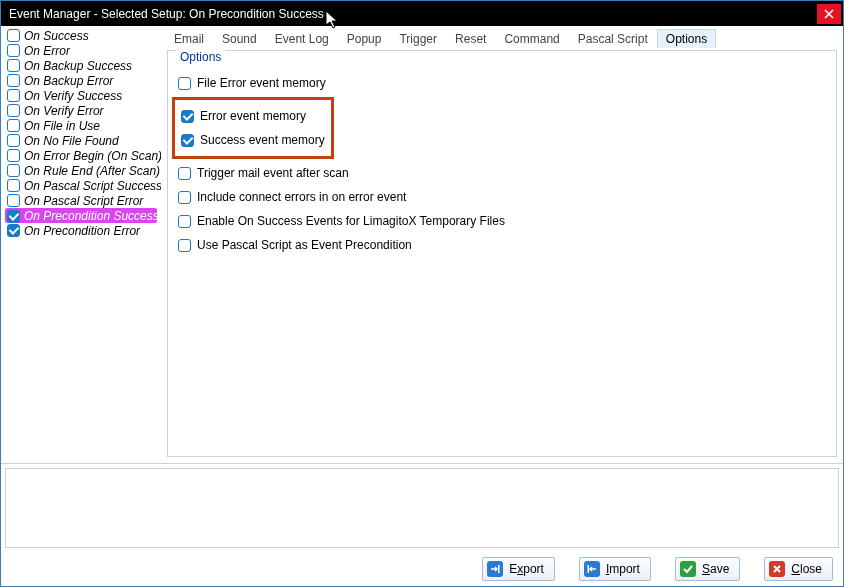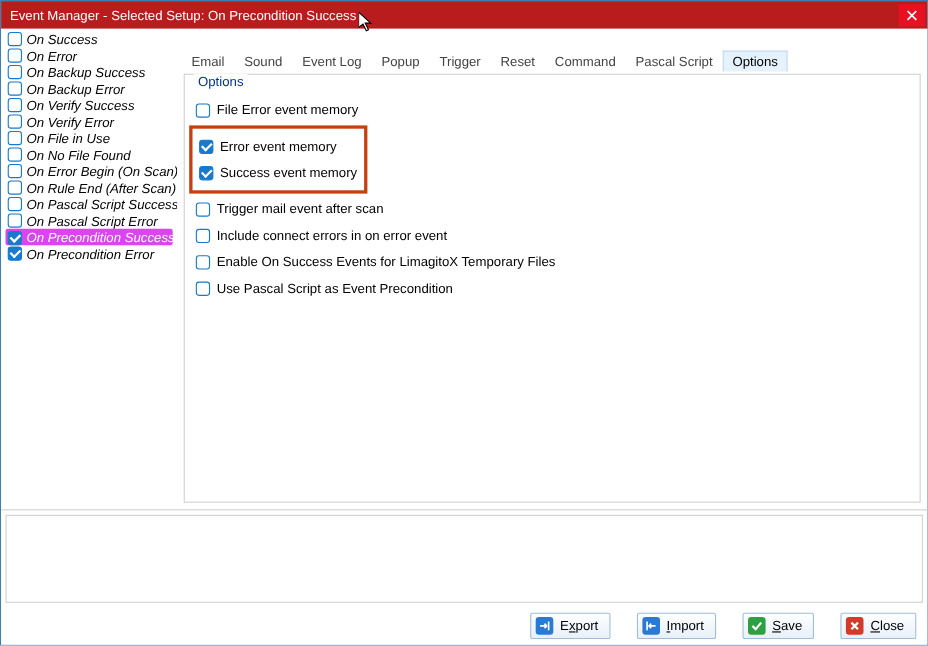--- a/index.html
+++ b/index.html
@@ -1,35 +1,35 @@
 <!DOCTYPE html>
 <html><head>
   <meta charset="utf-8">
   <style>
     * { box-sizing: border-box; margin: 0; padding: 0; font-family: "Segoe UI", Tahoma, sans-serif; font-size: 12px; }
     body { background: #fff; }
     .window { width: 844px; height: 587px; border: 1px solid #3c7fb1; display: flex; flex-direction: column; }
-    .titlebar { height: 25px; background: #b91c1c; color: #fff; display: flex; align-items: center; padding: 0 0 0 8px; }
+    .titlebar { height: 25px; background: #000000; color: #fff; display: flex; align-items: center; padding: 0 0 0 8px; }
     .titlebar-text { flex: 1; font-size: 12px; }
     .close-btn { width: 24px; height: 20px; background: #e81123; color:#fff; display: flex; align-items: center; justify-content: center; cursor: pointer; margin-right:2px; }
     .close-btn svg { width: 10px; height: 10px; }
     .cursor { position: absolute; left: 325px; top: 10px; pointer-events: none; }
     .content { flex: 1; display: flex; flex-direction: column; background: #fff; }
     .upper { flex: 1; display: flex; border-bottom: 1px solid #d0d0d0; }
     .sidebar { width: 160px; padding: 2px 4px; border-right: 0; overflow: hidden; font-style: italic; }
     .side-item { display: flex; align-items: center; height: 15px; padding: 0 2px; cursor: pointer; white-space: nowrap; border-radius: 2px; }
     .side-item .chk { width: 13px; height: 13px; border: 1px solid #1979ca; border-radius: 3px; margin-right: 4px; display:flex; align-items:center; justify-content:center; background:#fff; flex-shrink:0; }
     .side-item.checked .chk { background:#1979ca; }
     .side-item.checked .chk::after { content:""; width:4px; height:7px; border:solid #fff; border-width:0 2px 2px 0; transform: rotate(45deg); margin-top:-2px;}
     .side-item.selected { background:#d946ef; color:#fff;align-items:flex-end; }
     .side-item.selected .chk { border-color:#fff; background:#fff; }
     .side-item.selected.checked .chk { background:#1979ca; border-color:#1979ca; }
     .side-label { font-size: 12px; }
     .main { flex: 1; display: flex; flex-direction: column; }
-    .tabs { display: flex; align-items: flex-end; height: 22px; padding: 3px 4px 0 4px; gap: 0; margin-top: 17px; }
+    .tabs { display: flex; align-items: flex-end; height: 22px; padding: 3px 4px 0 4px; gap: 0; }
     .tab { padding: 2px 8px; color: #444; cursor: pointer; border: 1px solid transparent; border-bottom: none; }
     .tab.active { background: #e5f1fb; border-color: #c3d9ee; color:#000; }
     .fieldset { flex:1; margin: 2px 6px 6px 6px; border: 1px solid #d0d0d0; position: relative; padding: 20px 10px 10px 10px; background:#fff; }
     .fieldset-legend { position: absolute; top: -1px; left: 8px; background:#fff; padding: 0 4px; color:#003399; font-size:12px; }
     .opt-row { display: flex; align-items: center; height: 24px; }
     .opt-chk { width: 13px; height: 13px; border: 1px solid #1979ca; border-radius: 3px; margin-right: 6px; display:flex; align-items:center; justify-content:center; background:#fff; cursor:pointer; }
     .opt-chk.checked { background:#1979ca; }
     .opt-chk.checked::after { content:""; width:4px; height:7px; border:solid #fff; border-width:0 2px 2px 0; transform: rotate(45deg); margin-top:-2px;}
     .highlight-box { border: 3px solid #c2410c; padding: 4px 6px; margin: 2px 0 2px -6px; display:inline-block; }
     .bottom-pane { height: 80px; border-bottom: 1px solid #d0d0d0; background:#fff; margin:4px; border:1px solid #d0d0d0;}

